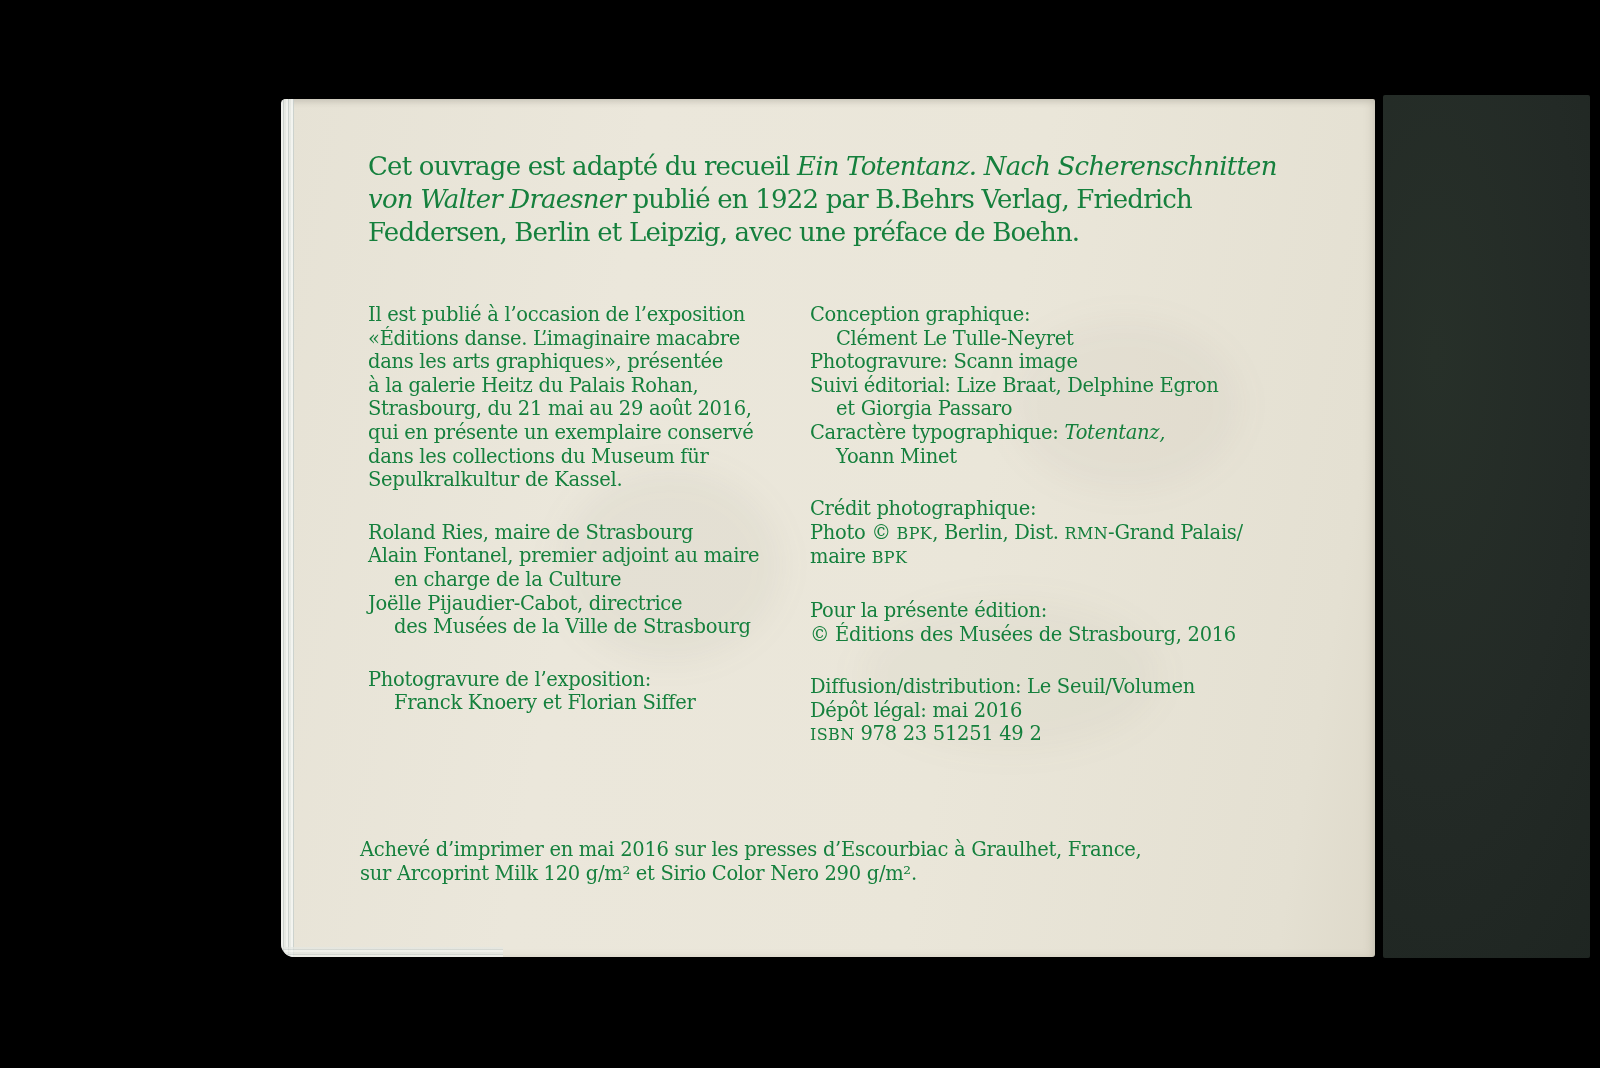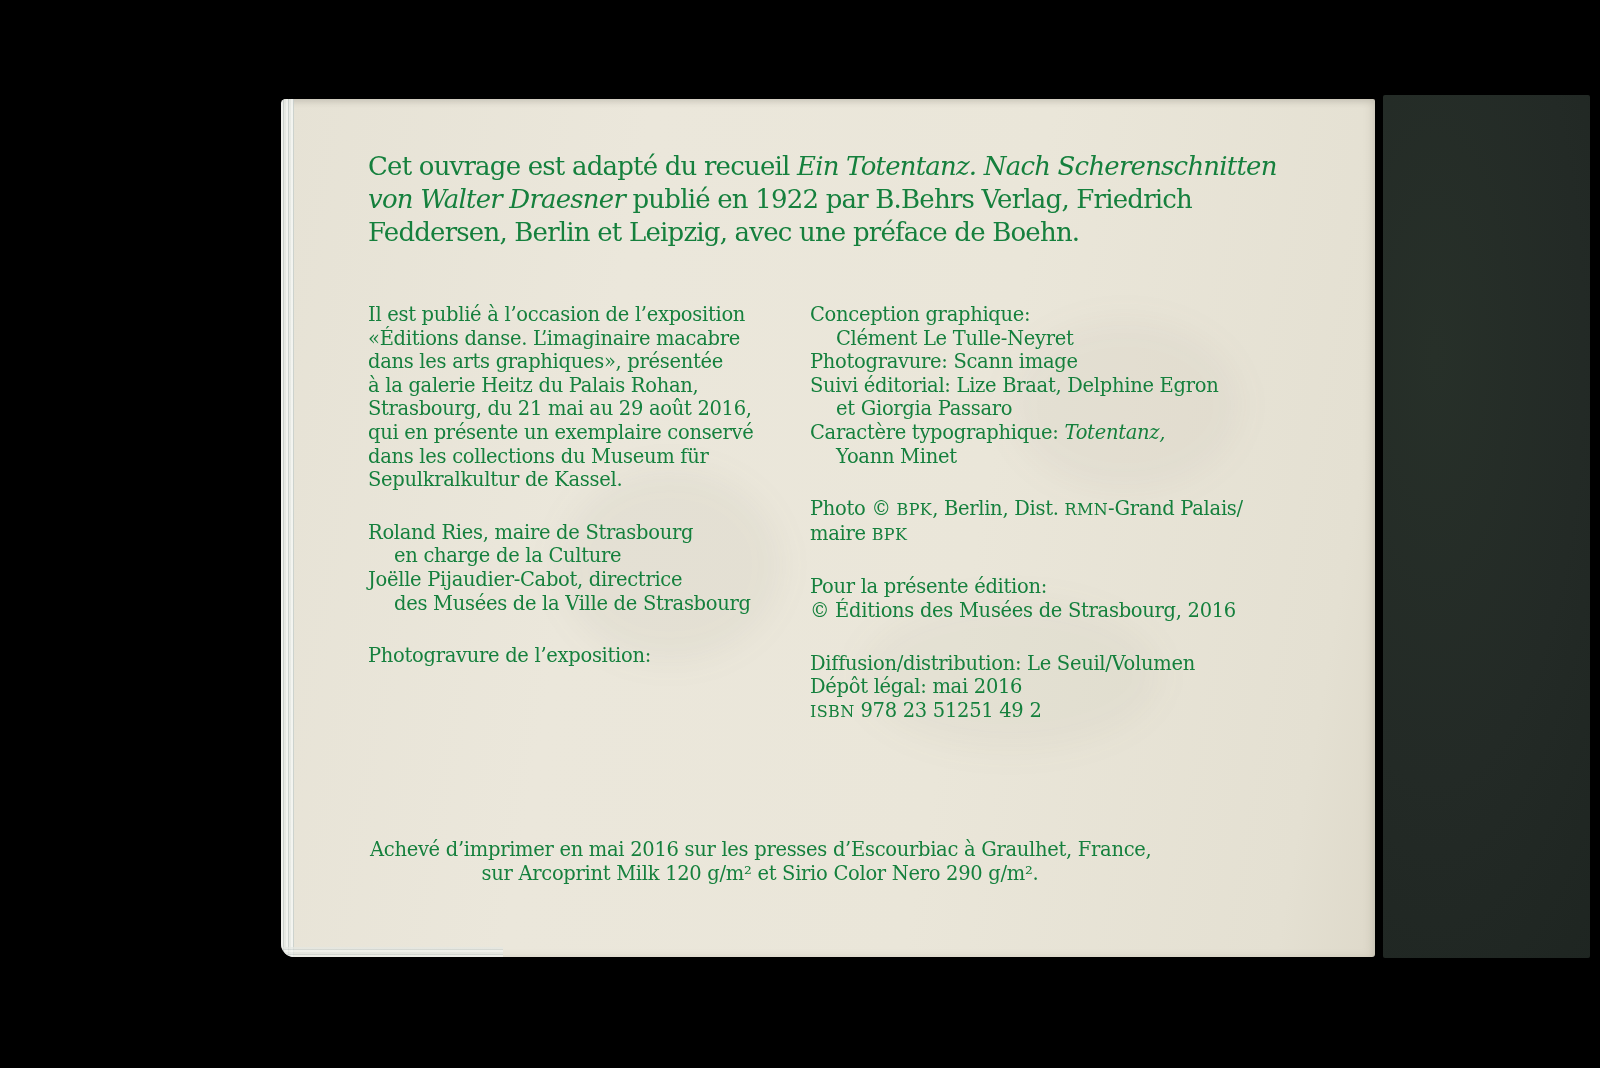--- a/index.html
+++ b/index.html
@@ -57,22 +57,22 @@
   .intro{
     left:368px;top:150px;width:860px;
     font-size:26px;line-height:33px;letter-spacing:-0.8px;
   }
   .col{
     font-size:19.5px;line-height:23.6px;letter-spacing:-0.3px;width:440px;
   }
   .col-left{left:368px;top:303px;}
   .col-right{left:810px;top:303px;}
   .colophon{
-    left:370px;top:838px;width:780px;
-    font-size:19.5px;line-height:24px;letter-spacing:-0.3px;text-align:center;
+    left:360px;top:838px;width:780px;
+    font-size:19.5px;line-height:24px;letter-spacing:-0.3px;
   }
   .line{white-space:nowrap;}
   .ind{padding-left:26px;}
   .para + .para{margin-top:29px;}
   .it{font-style:italic;}
   .sc{font-size:0.82em;letter-spacing:0.4px;}
 </style>
 </head>
 <body>
 
@@ -99,40 +99,43 @@
       <div class="line"><span>«Éditions danse. L’imaginaire macabre</span></div>
       <div class="line"><span>dans les arts graphiques», présentée</span></div>
       <div class="line"><span>à la galerie Heitz du Palais Rohan,</span></div>
       <div class="line"><span>Strasbourg, du 21 mai au 29 août 2016,</span></div>
       <div class="line"><span>qui en présente un exemplaire conservé</span></div>
       <div class="line"><span>dans les collections du Museum für</span></div>
       <div class="line"><span>Sepulkralkultur de Kassel.</span></div>
     </div>
     <div class="para">
       <div class="line"><span>Roland Ries, maire de Strasbourg</span></div>
+      <div class="line"><span>Alain Fontanel, premier adjoint au maire</span></div>
       <div class="line ind"><span>en charge de la Culture</span></div>
       <div class="line"><span>Joëlle Pijaudier-Cabot, directrice</span></div>
       <div class="line ind"><span>des Musées de la Ville de Strasbourg</span></div>
     </div>
     <div class="para">
       <div class="line"><span>Photogravure de l’exposition:</span></div>
+      <div class="line ind"><span>Franck Knoery et Florian Siffer</span></div>
     </div>
   </div>
 
 <div class="textblock col col-right">
     <div class="para">
       <div class="line"><span>Conception graphique:</span></div>
       <div class="line ind"><span>Clément Le Tulle-Neyret</span></div>
       <div class="line"><span>Photogravure: Scann image</span></div>
       <div class="line"><span>Suivi éditorial: Lize Braat, Delphine Egron</span></div>
       <div class="line ind"><span>et Giorgia Passaro</span></div>
       <div class="line"><span>Caractère typographique: </span><span class="it">Totentanz,</span></div>
       <div class="line ind"><span>Yoann Minet</span></div>
     </div>
     <div class="para">
+      <div class="line"><span>Crédit photographique:</span></div>
       <div class="line"><span>Photo © </span><span class="sc">BPK</span><span>, Berlin, Dist. </span><span class="sc">RMN</span><span>-Grand Palais/</span></div>
       <div class="line"><span>maire </span><span class="sc">BPK</span></div>
     </div>
     <div class="para">
       <div class="line"><span>Pour la présente édition:</span></div>
       <div class="line"><span>© Éditions des Musées de Strasbourg, 2016</span></div>
     </div>
     <div class="para">
       <div class="line"><span>Diffusion/distribution: Le Seuil/Volumen</span></div>
       <div class="line"><span>Dépôt légal: mai 2016</span></div>

